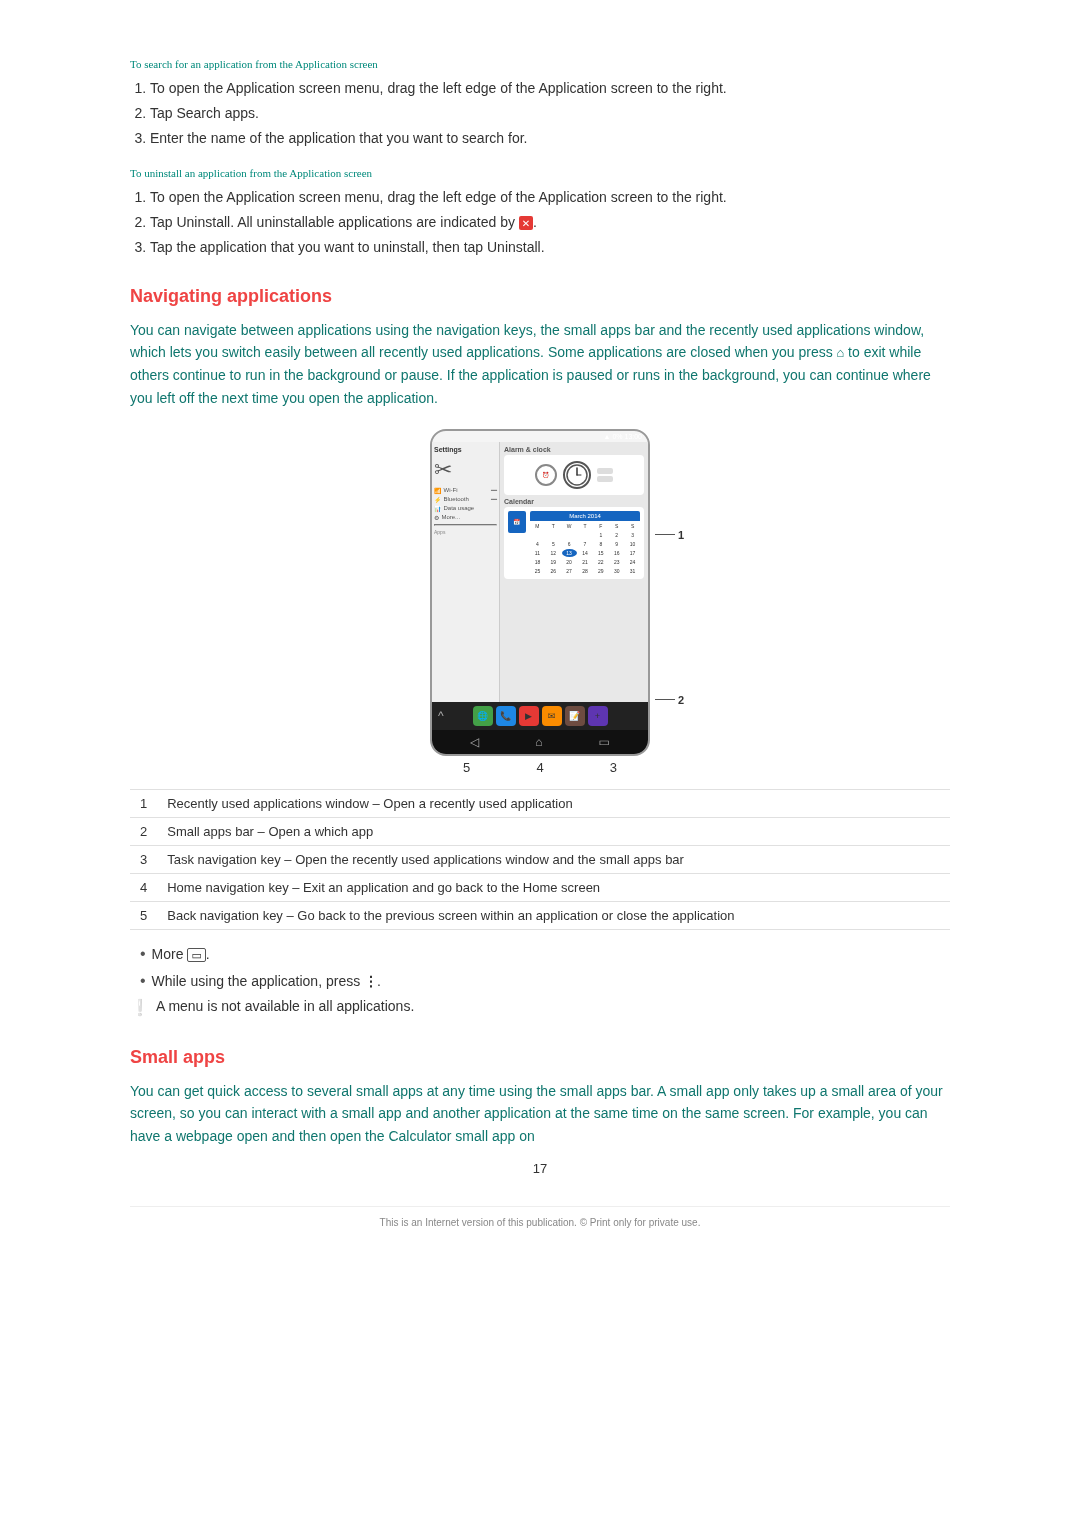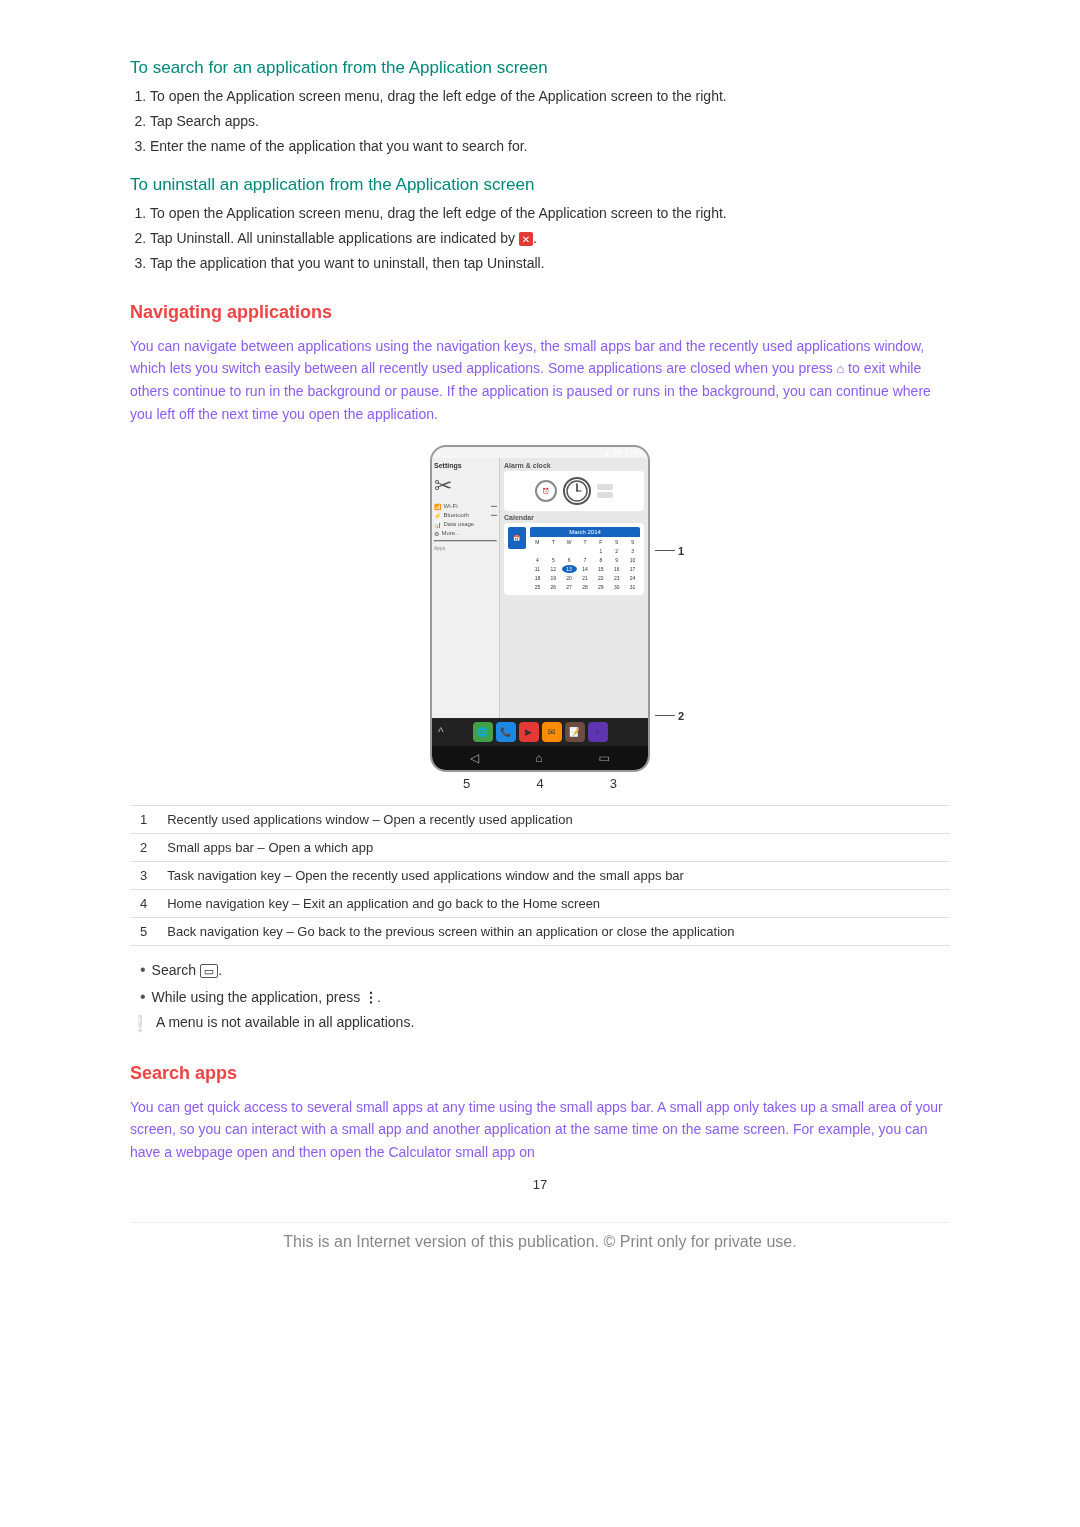--- a/index.html
+++ b/index.html
@@ -12,45 +12,46 @@
       min-height: 1527px;
       position: relative;
     }
     .page {
       width: 860px;
       margin: 0 auto;
       padding: 40px 20px 60px 20px;
     }
     .teal { color: #00897B; }
     .section-heading {
-      font-size: 17px;
+      font-size: 11px;
       color: #00897B;
       margin-bottom: 8px;
       margin-top: 18px;
+      font-family: Liberation Serif, serif;
     }
     ol {
       margin-left: 20px;
       margin-bottom: 12px;
     }
     ol li {
       margin-bottom: 4px;
       font-size: 14px;
       line-height: 1.5;
     }
     .h2-section {
       font-size: 18px;
       font-weight: bold;
       margin: 28px 0 12px 0;
       color: #ef4444;
     }
     .body-text {
       font-size: 14px;
       line-height: 1.6;
       margin-bottom: 14px;
-      color: #8b5cf6;
+      color: #0f766e;
     }
     .phone-diagram {
       display: flex;
       flex-direction: column;
       align-items: center;
       margin: 20px 0 10px 0;
     }
     .phone-outer {
       width: 220px;
       border: 2px solid #999;
@@ -195,21 +196,21 @@
       margin-bottom: 10px;
     }
     .warning-icon {
       color: #e53935;
       font-size: 16px;
       flex-shrink: 0;
       line-height: 1.3;
     }
     .page-footer {
       text-align: center;
-      font-size: 16px;
+      font-size: 10px;
       color: #888;
       margin-top: 30px;
       border-top: 1px solid #eee;
       padding-top: 10px;
     }
     .page-number {
       text-align: center;
       font-size: 13px;
       color: #333;
       margin-top: 10px;
@@ -442,37 +443,37 @@
     <tr>
       <td>5</td>
       <td>Back navigation key – Go back to the previous screen within an application or close the application</td>
     </tr>
   </tbody>
     </table>
 
   <div class="bullet-point">
     <span class="bullet-star">•</span>
     <span>
-      <span>Search</span>
+      <span>More</span>
       <span style="border:1px solid #555;padding:0 3px;font-size:11px;border-radius:2px;">▭</span>.
     </span>
   </div>
 
   <div class="bullet-point">
     <span class="bullet-star">•</span>
     <span>
       <span>While using the application, press</span>
       <span style="font-weight:bold;letter-spacing:-1px;font-size:14px;"> ⋮</span>.
     </span>
   </div>
   <div class="warning-bullet">
     <span class="warning-icon">❕</span>
     <span>A menu is not available in all applications.</span>
   </div>
 
-  <h2 class="h2-section">Search apps</h2>
+  <h2 class="h2-section">Small apps</h2>
   <p class="body-text">You can get quick access to several small apps at any time using the small apps bar. A small app only takes up a small area of your screen, so you can interact with a small app and another application at the same time on the same screen. For example, you can have a webpage open and then open the Calculator small app on</p>
 
   <div class="page-number">17</div>
 
   <div class="page-footer">This is an Internet version of this publication. © Print only for private use.</div>
 
 </div>
 
 </body></html>

